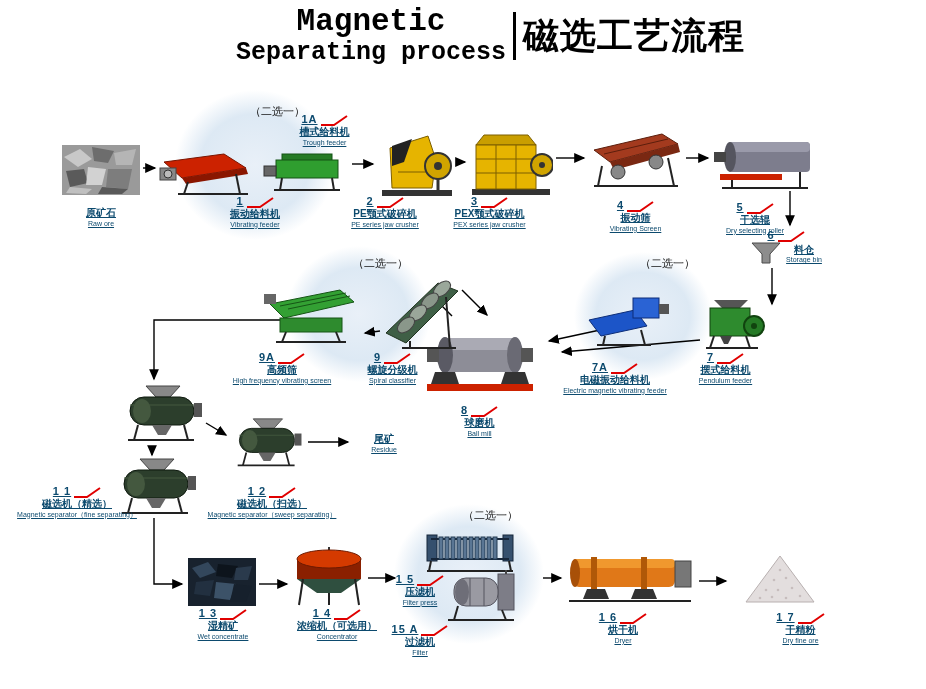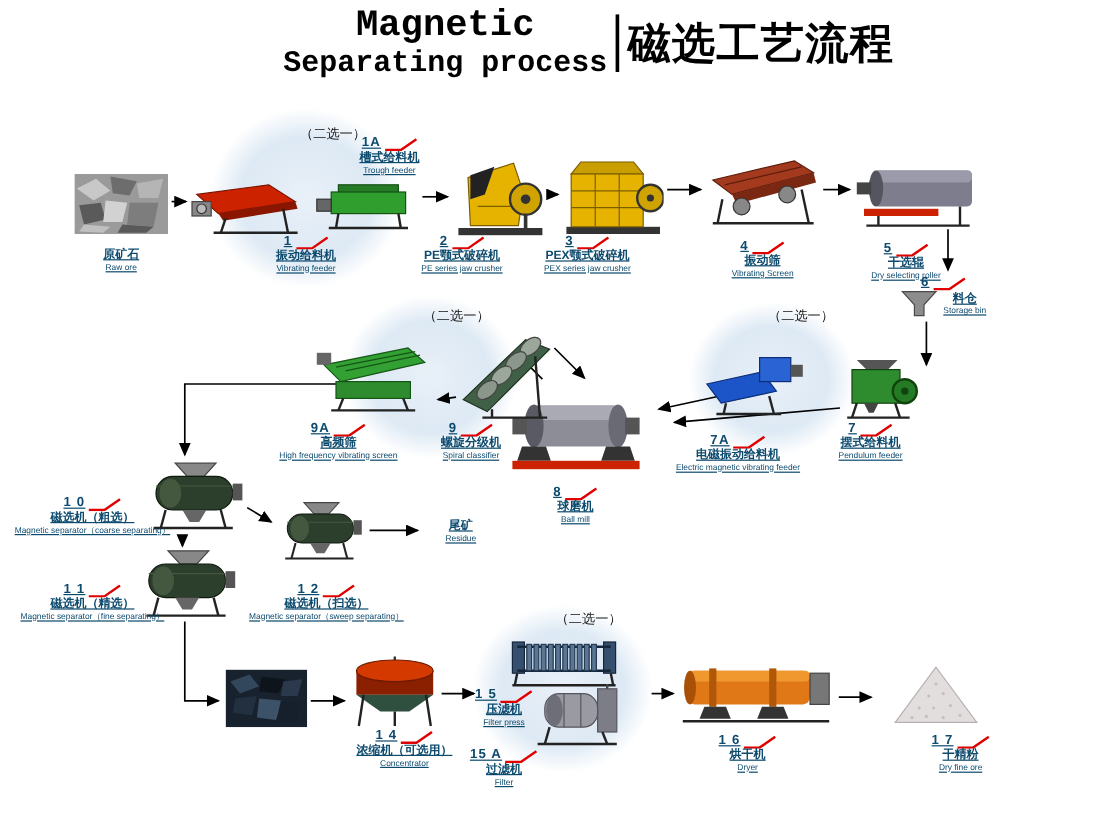--- a/index.html
+++ b/index.html
@@ -466,30 +466,20 @@
     <div class="num-row">
         <span class="num">9A</span>
         <svg class="tick" width="28" height="11">
           <polyline points="1,10 14,10 27,1" fill="none" stroke="#e00000" stroke-width="2"></polyline>
         </svg>
       </div>
     <div class="zh">高频筛</div>
     <div class="en">High frequency vibrating screen</div>
   </div>
 
-  <div class="label" style="left:2px;top:412px;width:150px">
-    <div class="num-row">
-        <span class="num">1 0</span>
-        <svg class="tick" width="28" height="11">
-          <polyline points="1,10 14,10 27,1" fill="none" stroke="#e00000" stroke-width="2"></polyline>
-        </svg>
-      </div>
-    <div class="zh">磁选机（粗选）</div>
-    <div class="en">Magnetic separator（coarse separating）</div>
-  </div>
 
   <div class="label" style="left:2px;top:484px;width:150px">
     <div class="num-row">
         <span class="num">1 1</span>
         <svg class="tick" width="28" height="11">
           <polyline points="1,10 14,10 27,1" fill="none" stroke="#e00000" stroke-width="2"></polyline>
         </svg>
       </div>
     <div class="zh">磁选机（精选）</div>
     <div class="en">Magnetic separator（fine separating）</div>
@@ -504,20 +494,30 @@
       </div>
     <div class="zh">磁选机（扫选）</div>
     <div class="en">Magnetic separator（sweep separating）</div>
   </div>
 
   <div class="label" style="left:354px;top:432px;width:60px">
     <div class="zh">尾矿</div>
     <div class="en">Residue</div>
   </div>
 
+  <div class="label" style="left:178px;top:606px;width:90px">
+    <div class="num-row">
+        <span class="num">1 3</span>
+        <svg class="tick" width="28" height="11">
+          <polyline points="1,10 14,10 27,1" fill="none" stroke="#e00000" stroke-width="2"></polyline>
+        </svg>
+      </div>
+    <div class="zh">湿精矿</div>
+    <div class="en">Wet concentrate</div>
+  </div>
 
   <div class="label" style="left:282px;top:606px;width:110px">
     <div class="num-row">
         <span class="num">1 4</span>
         <svg class="tick" width="28" height="11">
           <polyline points="1,10 14,10 27,1" fill="none" stroke="#e00000" stroke-width="2"></polyline>
         </svg>
       </div>
     <div class="zh">浓缩机（可选用）</div>
     <div class="en">Concentrator</div>

